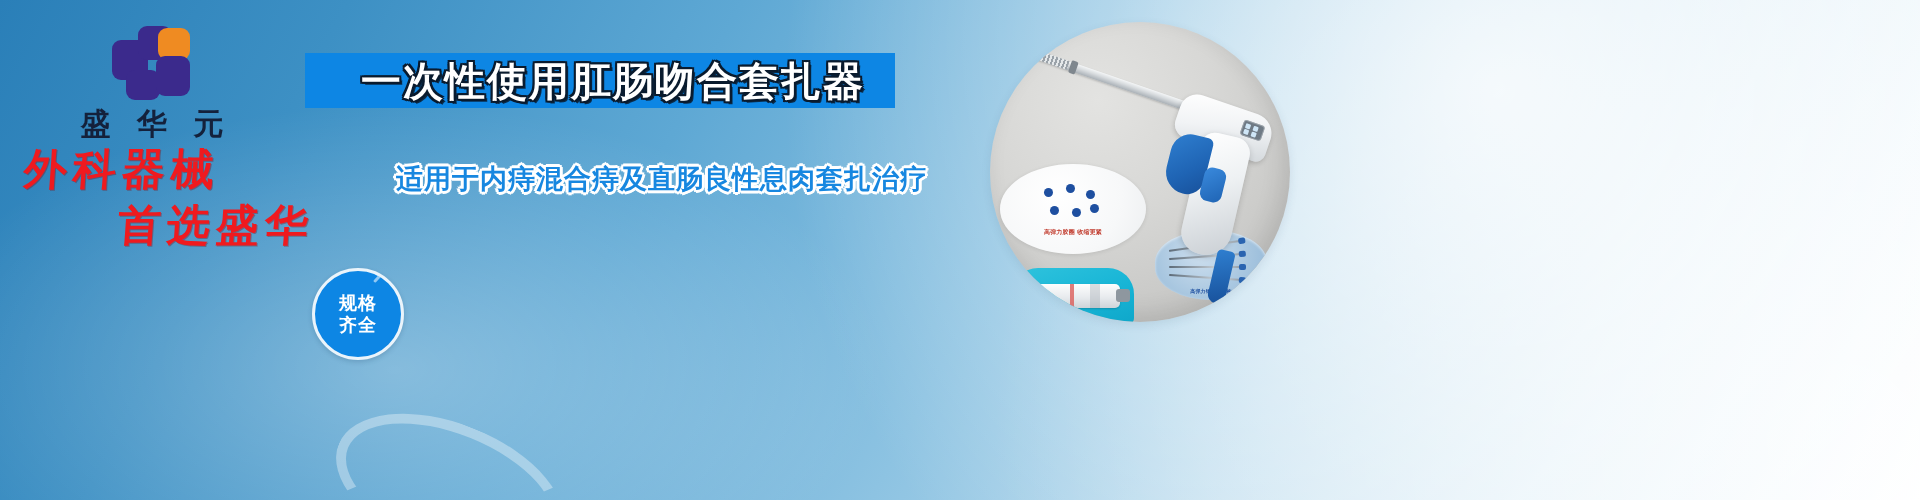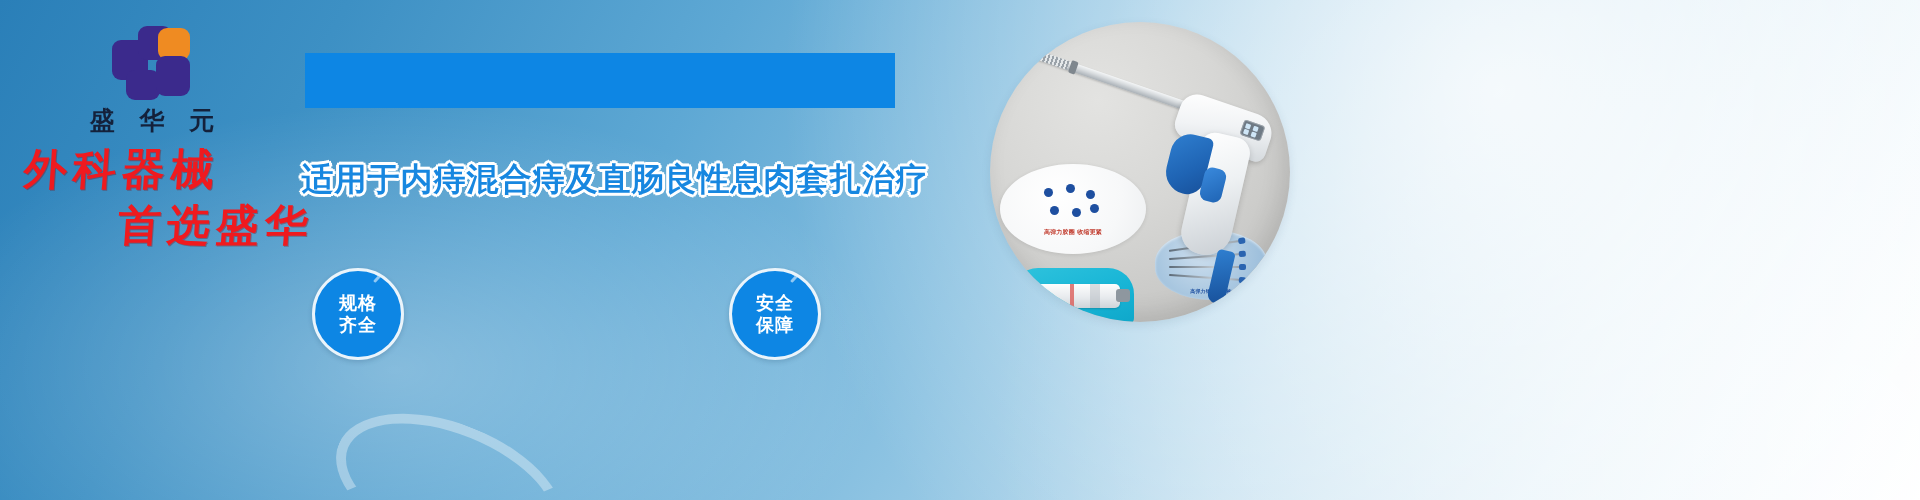--- a/index.html
+++ b/index.html
@@ -24,21 +24,21 @@
   
   #logo-block{position:absolute;left:62px;top:26px;width:180px;text-align:center;}
   .logo-mark{position:relative;width:80px;height:72px;margin:0 auto;}
   .logo-mark i{position:absolute;display:block;border-radius:9px;}
   .lm-a{left:0px;  top:14px; width:36px;height:40px;background:#3b2a8c;border-radius:10px 10px 4px 10px;}
   .lm-b{left:26px; top:0px;  width:34px;height:34px;background:#3b2a8c;border-radius:10px;}
   .lm-c{left:46px; top:2px;  width:32px;height:32px;background:#ef8b22;border-radius:9px;}
   .lm-d{left:14px; top:44px; width:34px;height:30px;background:#3b2a8c;border-radius:4px 4px 9px 9px;}
   .lm-e{left:44px; top:30px; width:34px;height:40px;background:#3b2a8c;border-radius:4px 9px 9px 9px;}
   .logo-text{
-    margin-top:6px;font-size:25px;letter-spacing:8px;color:#14213b;
+    margin-top:6px;font-size:30px;letter-spacing:8px;color:#14213b;
     font-weight:700;text-indent:8px;font-family:"DejaVu Sans","Liberation Sans",sans-serif;
   }
   
   #calligraphy{position:absolute;left:18px;top:148px;width:340px;}
   .cal-line{
     color:#ef1a1f;font-weight:700;font-size:43px;letter-spacing:6px;
     font-family:"DejaVu Serif","Liberation Serif",serif;
     text-shadow:1px 1px 0 rgba(140,0,0,.35);
     transform:skewX(-4deg);
     line-height:1.02;
@@ -57,23 +57,23 @@
     color:#fff;font-size:40px;font-weight:700;letter-spacing:2px;
     font-family:"DejaVu Sans","Liberation Sans",sans-serif;
     text-shadow:
       -2px 0 0 #0a1b2e, 2px 0 0 #0a1b2e, 0 -2px 0 #0a1b2e, 0 2px 0 #0a1b2e,
       -2px -2px 0 #0a1b2e, 2px -2px 0 #0a1b2e, -2px 2px 0 #0a1b2e, 2px 2px 0 #0a1b2e,
       3px 3px 0 rgba(10,27,46,.85);
     white-space:nowrap;
   }
   
   #subtitle{
-    position:absolute;left:295px;top:158px;width:640px;height:42px;
-    line-height:42px;text-align:center;
-    color:#1787e0;font-size:32px;font-weight:700;letter-spacing:1px;
+    position:absolute;left:288px;top:158px;width:640px;height:42px;
+    line-height:42px;text-align:right;
+    color:#1787e0;font-size:27px;font-weight:700;letter-spacing:1px;
     font-family:"DejaVu Sans","Liberation Sans",sans-serif;
     text-shadow:
       -2px 0 0 #fff, 2px 0 0 #fff, 0 -2px 0 #fff, 0 2px 0 #fff,
       -2px -2px 0 #fff, 2px -2px 0 #fff, -2px 2px 0 #fff, 2px 2px 0 #fff,
       -3px 0 0 #fff, 3px 0 0 #fff, 0 -3px 0 #fff, 0 3px 0 #fff;
     white-space:nowrap;
   }
   
   #badges{position:absolute;left:312px;top:268px;width:560px;height:100px;}
   .badge{
@@ -210,31 +210,28 @@
     </div>
     <div class="logo-text">盛 华 元</div>
   </div>
 
   <div id="calligraphy">
     <div class="cal-line l1">外科器械</div>
     <div class="cal-line l2">首选盛华</div>
   </div>
 
   <div id="title-bar"></div>
+  <div id="title-text">一次性使用肛肠吻合套扎器</div>
 
   <div id="subtitle">适用于内痔混合痔及直肠良性息肉套扎治疗</div>
 
   <div id="badges">
     <div class="badge b-0">
       <span class="b1">规格</span>
       <span class="b2">齐全</span>
-    </div>
-    <div class="badge b-3">
-      <span class="b1">安全</span>
-      <span class="b2">保障</span>
     </div>
   </div>
 
   <div id="product">
 
     <div class="pp-ellipse">
       <i class="pp-dot" style="left:44px;top:24px;"></i>
       <i class="pp-dot" style="left:66px;top:20px;"></i>
       <i class="pp-dot" style="left:86px;top:26px;"></i>
       <i class="pp-dot" style="left:50px;top:42px;"></i>

